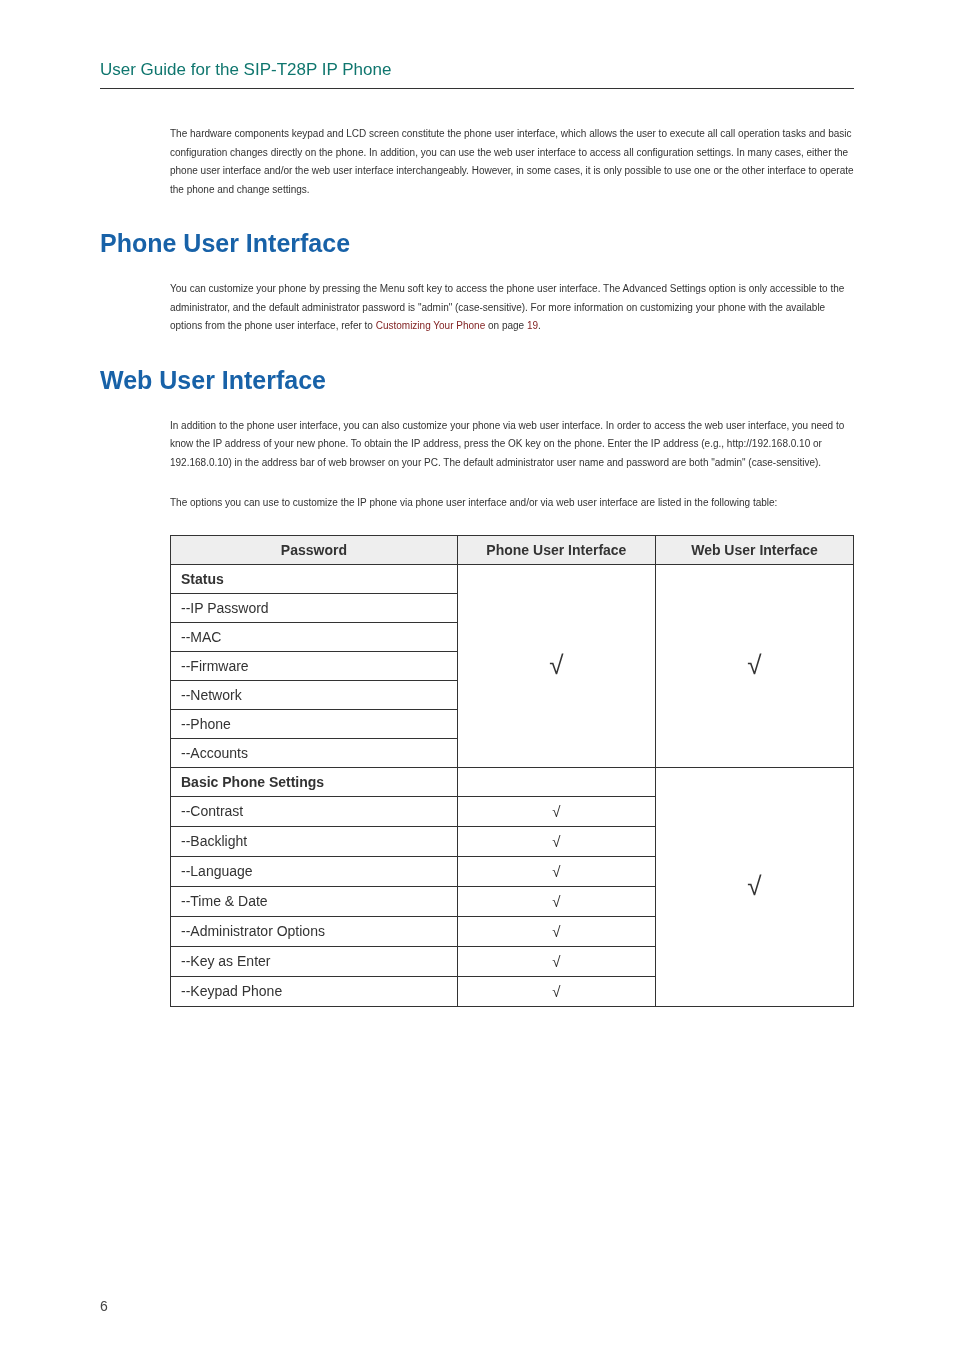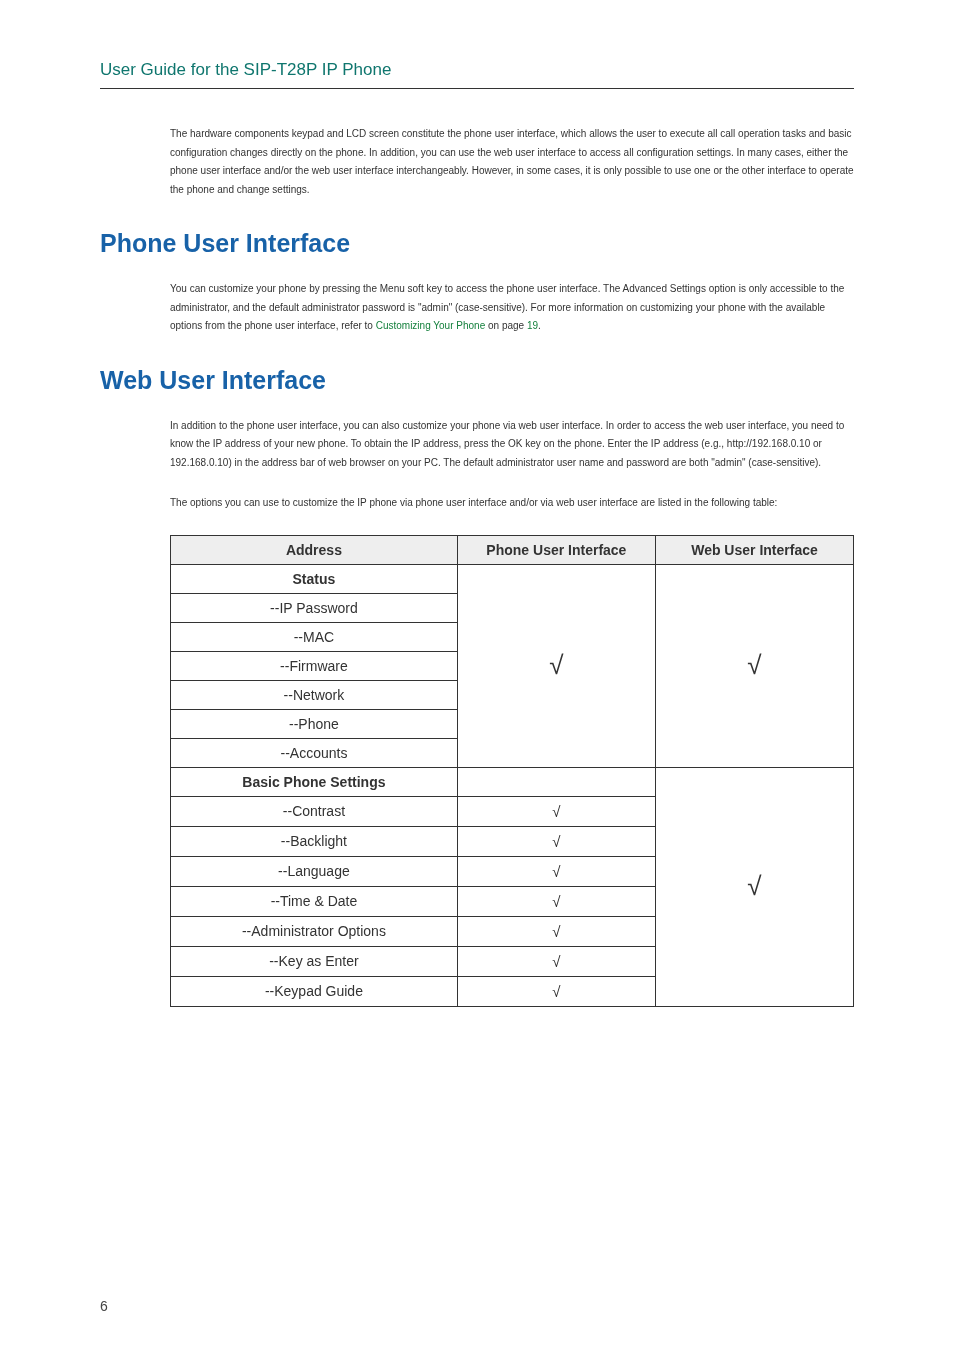--- a/index.html
+++ b/index.html
@@ -33,35 +33,35 @@
       color: #333;
     }
     .section-heading {
       font-size: 25px;
       font-weight: bold;
       color: #1862a8;
       margin-top: 30px;
       margin-bottom: 22px;
     }
     .link {
-      color: #15803d;
+      color: #7f1d1d;
     }
     .table-wrap {
       margin-left: 70px;
       margin-top: 10px;
     }
     table {
       border-collapse: collapse;
       width: 100%;
       font-size: 14px;
     }
     th, td {
       border: 1px solid #333;
       padding: 6px 10px;
-      text-align: center;
+      text-align: left;
       vertical-align: middle;
     }
     th {
       background: #eee;
       font-weight: bold;
       text-align: center;
     }
     th.opt-col {
       text-align: center;
       width: 42%;
@@ -110,21 +110,21 @@
 <h2 class="section-heading">Web User Interface</h2>
 
 <p class="body-para">In addition to the phone user interface, you can also customize your phone via web user interface. In order to access the web user interface, you need to know the IP address of your new phone. To obtain the IP address, press the OK key on the phone. Enter the IP address (e.g., http://192.168.0.10 or 192.168.0.10) in the address bar of web browser on your PC. The default administrator user name and password are both "admin" (case-sensitive).</p>
 
 <p class="body-para">The options you can use to customize the IP phone via phone user interface and/or via web user interface are listed in the following table:</p>
 
 <div class="table-wrap">
   <table>
     <thead>
       <tr>
-        <th class="opt-col">Address</th>
+        <th class="opt-col">Password</th>
         <th class="phone-col">Phone User Interface</th>
         <th class="web-col">Web User Interface</th>
       </tr>
     </thead>
     <tbody>
       <tr>
         <td class="bold-cell">Status</td>
         <td rowspan="7" class="check-big">√</td>
         <td rowspan="7" class="check-big">√</td>
       </tr>
@@ -170,20 +170,20 @@
       </tr>
       <tr>
         <td>--Administrator Options</td>
         <td class="check-small center">√</td>
       </tr>
       <tr>
         <td>--Key as Enter</td>
         <td class="check-small center">√</td>
       </tr>
       <tr>
-        <td>--Keypad Guide</td>
+        <td>--Keypad Phone</td>
         <td class="check-small center">√</td>
       </tr>
     </tbody>
   </table>
 </div>
 
 <div class="page-num">6</div>
 
 </body></html>

